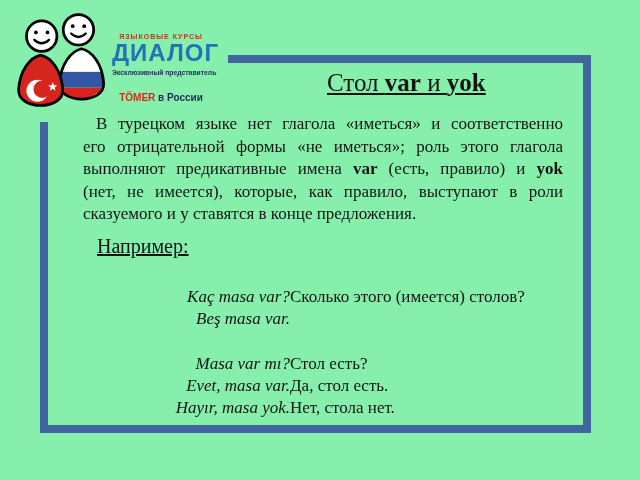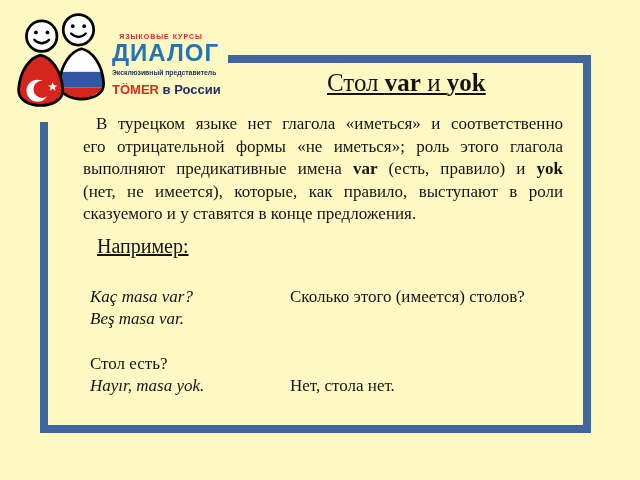--- a/index.html
+++ b/index.html
@@ -10,21 +10,21 @@
     --flag-red: #d6251c;
     --flag-blue: #3156a3;
     --text: #141414;
   }
   * { margin: 0; padding: 0; box-sizing: border-box; }
   html, body { background: #ffffff; }
   .slide {
     position: relative;
     width: 640px;
     height: 480px;
-    background: #fef9c3;
+    background: #86efac;
     overflow: hidden;
     font-family: "Liberation Serif", serif;
     color: var(--text);
   }
   
   .bar { position: absolute; background: var(--frame-blue); }
   .bar-top    { left: 228px; top: 55px;  width: 363px; height: 8px; }
   .bar-right  { left: 583px; top: 55px;  width: 8px;   height: 378px; }
   .bar-bottom { left: 40px;  top: 425px; width: 551px; height: 8px; }
   .bar-left   { left: 40px;  top: 122px; width: 8px;   height: 311px; }
@@ -39,21 +39,21 @@
     letter-spacing: 1px; white-space: nowrap;
   }
   .logo-brand {
     color: var(--brand-blue); font-size: 24px; font-weight: bold;
     letter-spacing: 1px; line-height: 26px; white-space: nowrap;
   }
   .logo-subtitle {
     color: var(--navy); font-size: 6.8px; font-weight: bold;
     margin-top: 3px; white-space: nowrap;
   }
-  .logo-tomer-line { font-size: 13px; font-weight: bold; margin-top: 6px; white-space: nowrap; }
+  .logo-tomer-line { font-size: 10px; font-weight: bold; margin-top: 16px; white-space: nowrap; }
   .logo-tomer { color: var(--brand-red); }
   .logo-tomer-suffix { color: var(--navy); }
   
   .title {
     position: absolute; left: 327px; top: 69px;
     font-size: 25px; font-weight: normal;
     text-decoration: underline;
     white-space: nowrap;
   }
   
@@ -65,21 +65,21 @@
   .par-line.last { text-align-last: left; }
   .par-line.indent { text-indent: 13px; }
   
   .examples-heading {
     position: absolute; left: 97px; top: 235px;
     font-size: 20px; text-decoration: underline; white-space: nowrap;
   }
   
   .examples { position: absolute; left: 90px; top: 286px; width: 460px; font-size: 17px; }
   .ex-group { margin-bottom: 23px; }
-  .ex-row { display: flex; line-height: 22px; }
+  .ex-row { display: flex; line-height: 22px; text-align: right; }
   .ex-tr { width: 200px; font-style: italic; white-space: nowrap; }
   .ex-ru { white-space: nowrap; }
 </style>
 </head>
 <body>
 
 <div class="slide">
 
   <div class="bar bar-top"></div>
   <div class="bar bar-right"></div>
@@ -143,21 +143,26 @@
       <div class="ex-row">
         <div class="ex-tr">Kaç masa var?</div>
         <div class="ex-ru">Сколько этого (имеется) столов?</div>
       </div>
       <div class="ex-row">
         <div class="ex-tr">Beş masa var.</div>
       </div>
     </div>
     <div class="ex-group">
       <div class="ex-row">
+        <div class="ex-tr">Masa var mı?</div>
         <div class="ex-ru">Стол есть?</div>
+      </div>
+      <div class="ex-row">
+        <div class="ex-tr">Evet, masa var.</div>
+        <div class="ex-ru">Да, стол есть.</div>
       </div>
       <div class="ex-row">
         <div class="ex-tr">Hayır, masa yok.</div>
         <div class="ex-ru">Нет, стола нет.</div>
       </div>
     </div>
   </div>
 
 </div>
 

